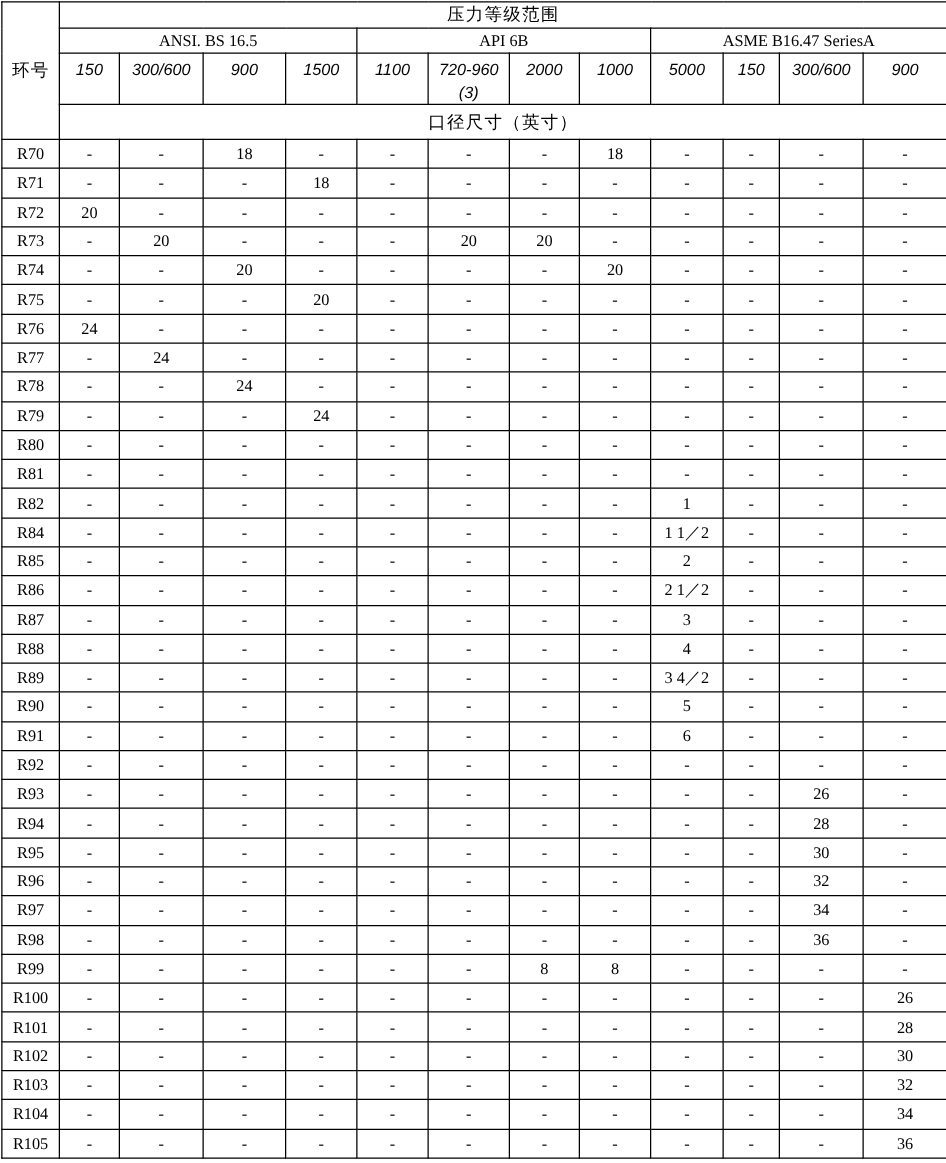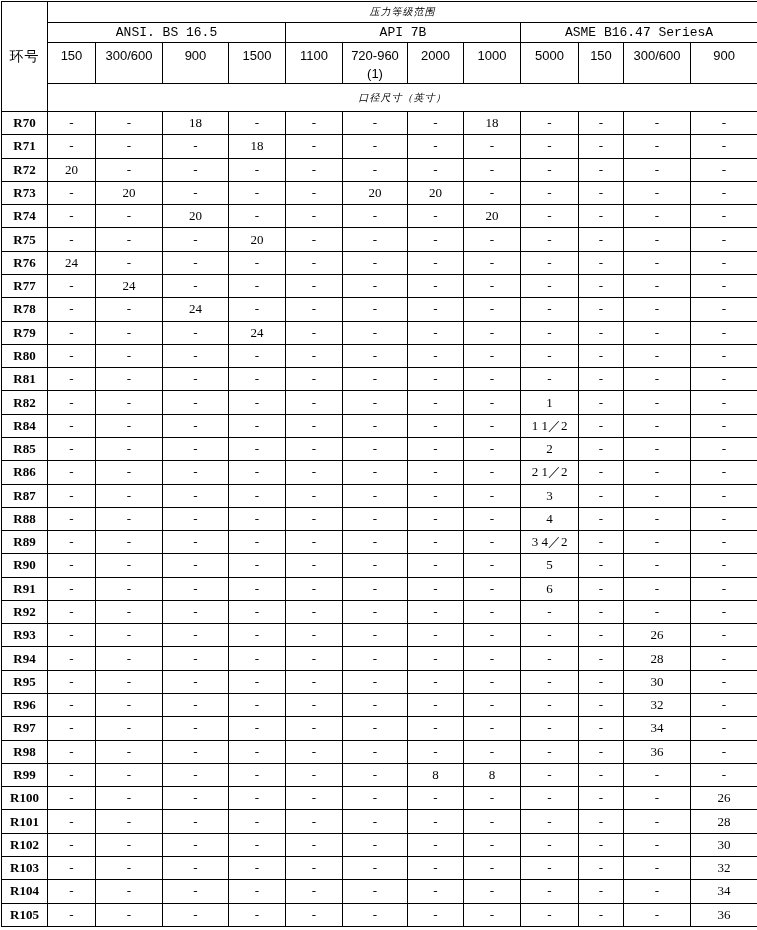--- a/index.html
+++ b/index.html
@@ -42,54 +42,53 @@
   col.c7  { width: 56px; }
   col.c8  { width: 57px; }
   col.c9  { width: 58px; }
   col.c10 { width: 45px; }
   col.c11 { width: 67px; }
   col.c12 { width: 67px; }
 
   
   tr.row-title    { height: 21px; }
   tr.row-groups   { height: 20px; }
-  tr.row-press    { height: 41px; }
+  tr.row-press    { height: 41px; font-style: italic; }
   tr.row-sizelbl  { height: 28px; }
 
   th.cjk {
     font-family: "Liberation Sans", sans-serif;
-    font-size: 10px;
+    font-size: 14px;
     letter-spacing: 1px;
-    font-style: italic;
   }
   th.corner {
     font-family: Liberation Mono, monospace;
     font-size: 14px;
     letter-spacing: 1px;
   }
   th.group {
-    font-family: Liberation Mono, monospace;
+    font-family: Liberation Serif, serif;
     font-size: 13px;
   }
   tr.row-press th {
     font-family: "Liberation Sans", sans-serif;
     font-size: 13px;
     vertical-align: top;
     padding-top: 4px;
     line-height: 18px;
     white-space: pre-line;
   }
   
   tbody tr { height: 23px; }
   tbody th, tbody td {
     font-family: "Liberation Serif", serif;
     font-size: 13px;
   }
   tbody th {
-    font-weight: bold;
+    font-weight: normal;
   }
 </style>
 </head>
 <body>
 
 <div class="sheet">
   <table>
     <colgroup>
       <col class="c-ring">
         <col class="c1">
@@ -105,31 +104,31 @@
         <col class="c11">
         <col class="c12">
     </colgroup>
     <thead>
       <tr class="row-title">
         <th class="corner" rowspan="4">环号</th>
         <th class="cjk" colspan="12">压力等级范围</th>
       </tr>
       <tr class="row-groups">
         <th class="group" colspan="4">ANSI. BS 16.5</th>
-        <th class="group" colspan="4">API 7B</th>
+        <th class="group" colspan="4">API 6B</th>
         <th class="group" colspan="4">ASME B16.47 SeriesA</th>
       </tr>
       <tr class="row-press">
         <th>150</th>
         <th>300/600</th>
         <th>900</th>
         <th>1500</th>
         <th>1100</th>
         <th>720-960
-(1)</th>
+(3)</th>
         <th>2000</th>
         <th>1000</th>
         <th>5000</th>
         <th>150</th>
         <th>300/600</th>
         <th>900</th>
       </tr>
       <tr class="row-sizelbl">
         <th class="cjk" colspan="12">口径尺寸（英寸）</th>
       </tr>

